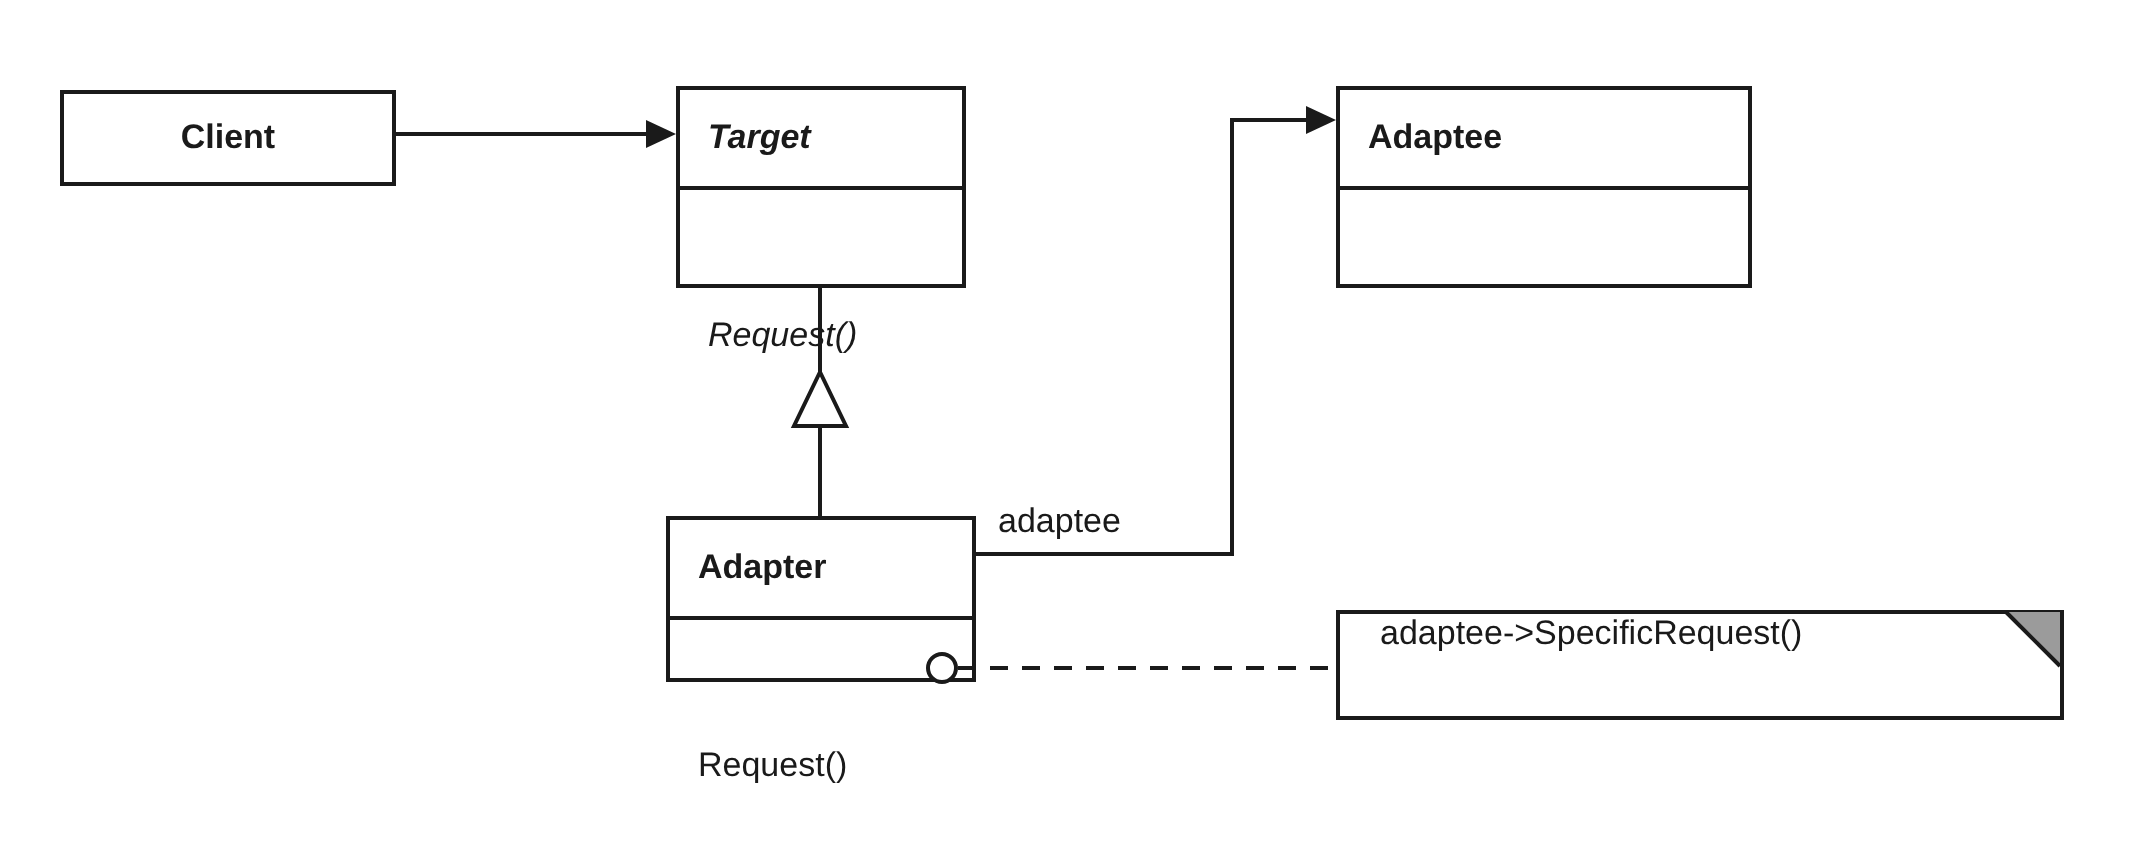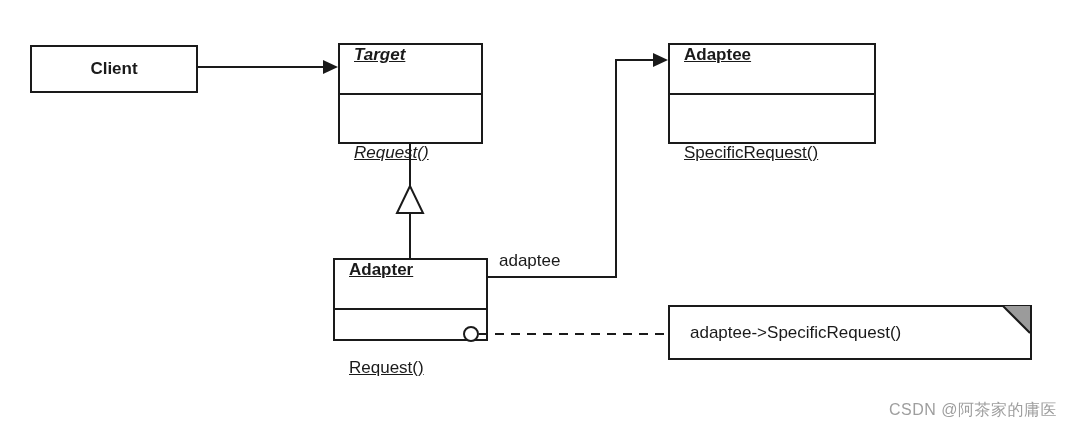--- a/index.html
+++ b/index.html
@@ -16,23 +16,23 @@
   }
 
   .uml-box {
     position: absolute;
     border: 2px solid #1a1a1a;
     background: #ffffff;
   }
 
   .compartment {
     display: flex;
+    align-items: center;
     padding: 0 14px;
     font-size: 17px;
-    text-decoration: underline;
   }
   .name-compartment {
     height: 50px;
     border-bottom: 2px solid #1a1a1a;
     font-weight: bold;
   }
   .method-compartment { height: 49px; margin-top: 48px; }
   .italic { font-style: italic; }
 
   
@@ -40,21 +40,21 @@
     left: 30px; top: 45px; width: 168px; height: 48px;
     display: flex; align-items: center; justify-content: center;
     font-size: 17px; font-weight: bold;
   }
   .target-box  { left: 338px; top: 43px;  width: 145px; height: 101px; }
   .adaptee-box { left: 668px; top: 43px;  width: 208px; height: 101px; }
   .adapter-box { left: 333px; top: 258px; width: 155px; height: 83px; }
 
   .note-box {
     left: 668px; top: 305px; width: 364px; height: 55px;
-    display: flex; align-items: center;
+    display: flex; 
     padding: 0 20px;
     font-size: 17px;
   }
 
   .adaptee-label {
     position: absolute;
     left: 497px; top: 251px;
     font-size: 17px;
     background: #ffffff;
     padding: 0 2px;
@@ -101,41 +101,37 @@
     </div>
     <div class="compartment method-compartment italic">
       <span>Request()</span>
     </div>
   </div>
 
   <div class="uml-box adaptee-box">
     <div class="compartment name-compartment">
       <span>Adaptee</span>
     </div>
-    <div class="compartment method-compartment">
-      <span>SpecificRequest()</span>
-    </div>
   </div>
 
   <div class="uml-box adapter-box">
     <div class="compartment name-compartment">
       <span>Adapter</span>
     </div>
     <div class="compartment method-compartment">
       <span>Request()</span>
     </div>
   </div>
 
   <div class="adaptee-label">adaptee</div>
 
   <div class="uml-box note-box">
     <span>adaptee-&gt;SpecificRequest()</span>
   </div>
 
-  <div class="watermark">CSDN @阿茶家的庸医</div>
 
   <svg class="overlay" viewBox="0 0 1073 430">
 
     <line x1="198" y1="67" x2="326" y2="67"></line>
     <polygon class="arrowhead" points="338,67 323,60 323,74"></polygon>
 
     <line x1="410" y1="258" x2="410" y2="213"></line>
     <polygon class="outlined hollow" points="410,186 397,213 423,213"></polygon>
     <line x1="410" y1="186" x2="410" y2="144"></line>
 

